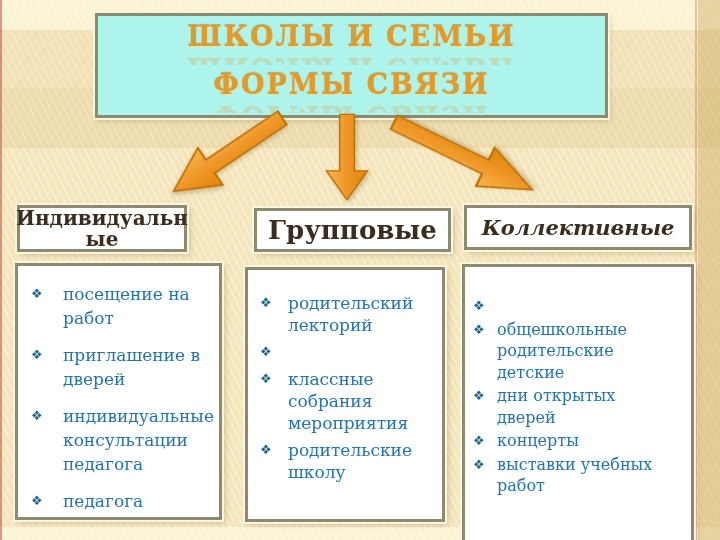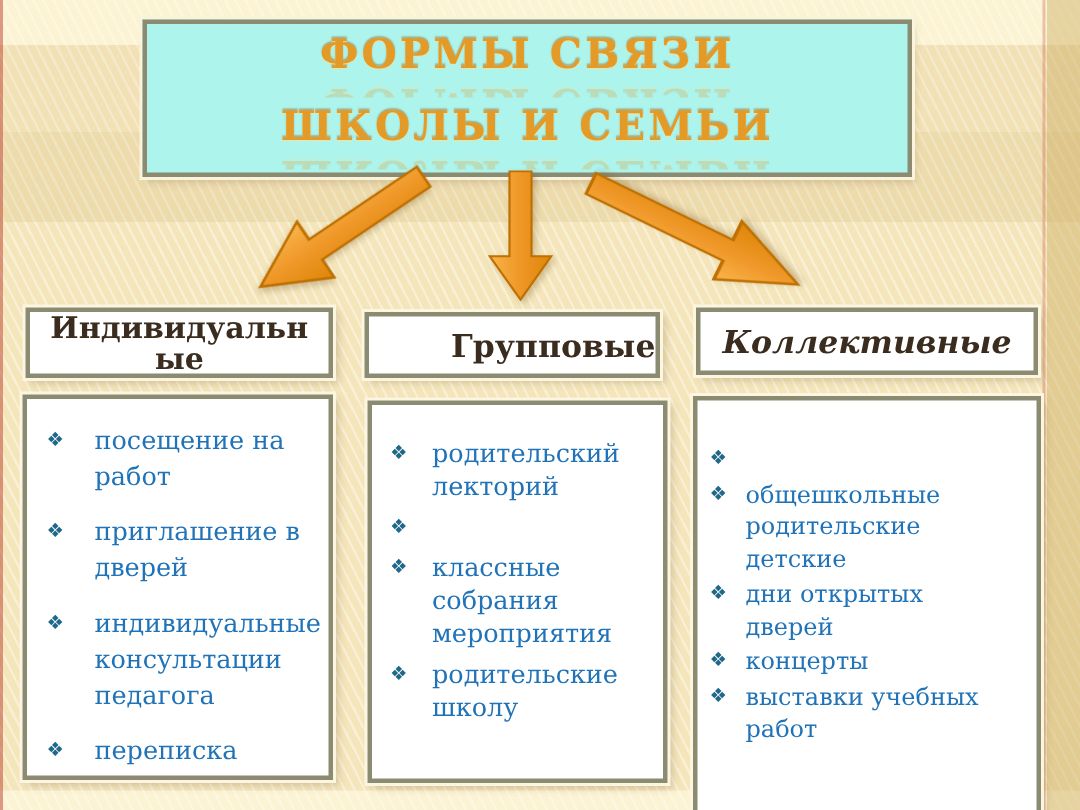--- a/index.html
+++ b/index.html
@@ -51,22 +51,22 @@
   .wbox{
     position:absolute;z-index:3;background:#ffffff;border:3px solid #8b8b72;
     box-shadow:0 0 0 2px #fcf5df, 3px 3px 5px rgba(130,100,55,.30);
     box-sizing:border-box;
   }
   .hdr{
     display:flex;align-items:center;justify-content:center;text-align:center;
     font-weight:bold;color:#3a2c1e;
   }
   .hdr span{white-space:pre-line;}
-  .hdr-left {left:17px; top:205px;width:205px;height:47px;font-size:20px;line-height:21px;}
-  .hdr-mid  {left:243px;top:208px;width:197px;height:44px;font-size:21px;justify-content:flex-end;}
+  .hdr-left {left:17px; top:205px;width:170px;height:47px;font-size:20px;line-height:21px;}
+  .hdr-mid  {left:254px;top:208px;width:197px;height:44px;font-size:26px;}
   .hdr-right{left:464px;top:205px;width:228px;height:45px;font-size:21px;font-style:italic;}
 
   .body-left {left:15px; top:263px;width:207px;height:257px;padding:16px 8px 0 13px;}
   .body-mid  {left:245px;top:267px;width:200px;height:255px;padding:22px 6px 0 12px;}
   .body-right{left:462px;top:264px;width:232px;height:300px;padding:28px 34px 0 8px;}
 
   ul.items{list-style:none;margin:0;padding:0;}
   ul.items li{display:grid;color:#2173b8;}
   .bullet{color:#20688a;font-size:13px;font-family:"DejaVu Sans","Liberation Sans",sans-serif;}
   .body-left  li{grid-template-columns:32px 1fr;font-size:17px;line-height:24px;margin-bottom:13px;}
@@ -80,29 +80,29 @@
   <div class="band band-top"></div>
   <div class="band band-2"></div>
   <div class="band band-3"></div>
   <div class="band band-bottom"></div>
   <div class="band band-right"></div>
   <div class="edge-red-left"></div>
   <div class="edge-red-right"></div>
 
   <div class="title-box">
     <div>
+      <span class="t-line">ШКОЛЫ И СЕМЬИ</span>
+      <div class="t-refl">
+        <span class="t-line">ШКОЛЫ И СЕМЬИ</span>
+      </div>
+    </div>
+    <div>
       <span class="t-line">ФОРМЫ СВЯЗИ</span>
       <div class="t-refl">
         <span class="t-line">ФОРМЫ СВЯЗИ</span>
-      </div>
-    </div>
-    <div>
-      <span class="t-line">ШКОЛЫ И СЕМЬИ</span>
-      <div class="t-refl">
-        <span class="t-line">ШКОЛЫ И СЕМЬИ</span>
       </div>
     </div>
   </div>
 
   <svg class="arrow arrow-left" width="48" height="135" viewBox="0 0 60 140" preserveAspectRatio="none">
     <defs>
       <linearGradient id="agrad" x1="0" y1="0" x2="1" y2="0">
         <stop offset="0" stop-color="#F9B54A"></stop>
         <stop offset="0.45" stop-color="#F0992B"></stop>
         <stop offset="1" stop-color="#DF8507"></stop>
@@ -137,21 +137,21 @@
       <li>
         <span class="bullet">❖</span>
         <span>приглашение в дверей</span>
         </li>
       <li>
         <span class="bullet">❖</span>
         <span>индивидуальные консультации педагога</span>
         </li>
       <li>
         <span class="bullet">❖</span>
-        <span>переписка</span>
+        <span>педагога</span>
         </li>
     </ul>
   </div>
 
   <div class="wbox body-mid">
     <ul class="items">
       <li>
         <span class="bullet">❖</span>
         <span>родительский лекторий</span>
         </li>

